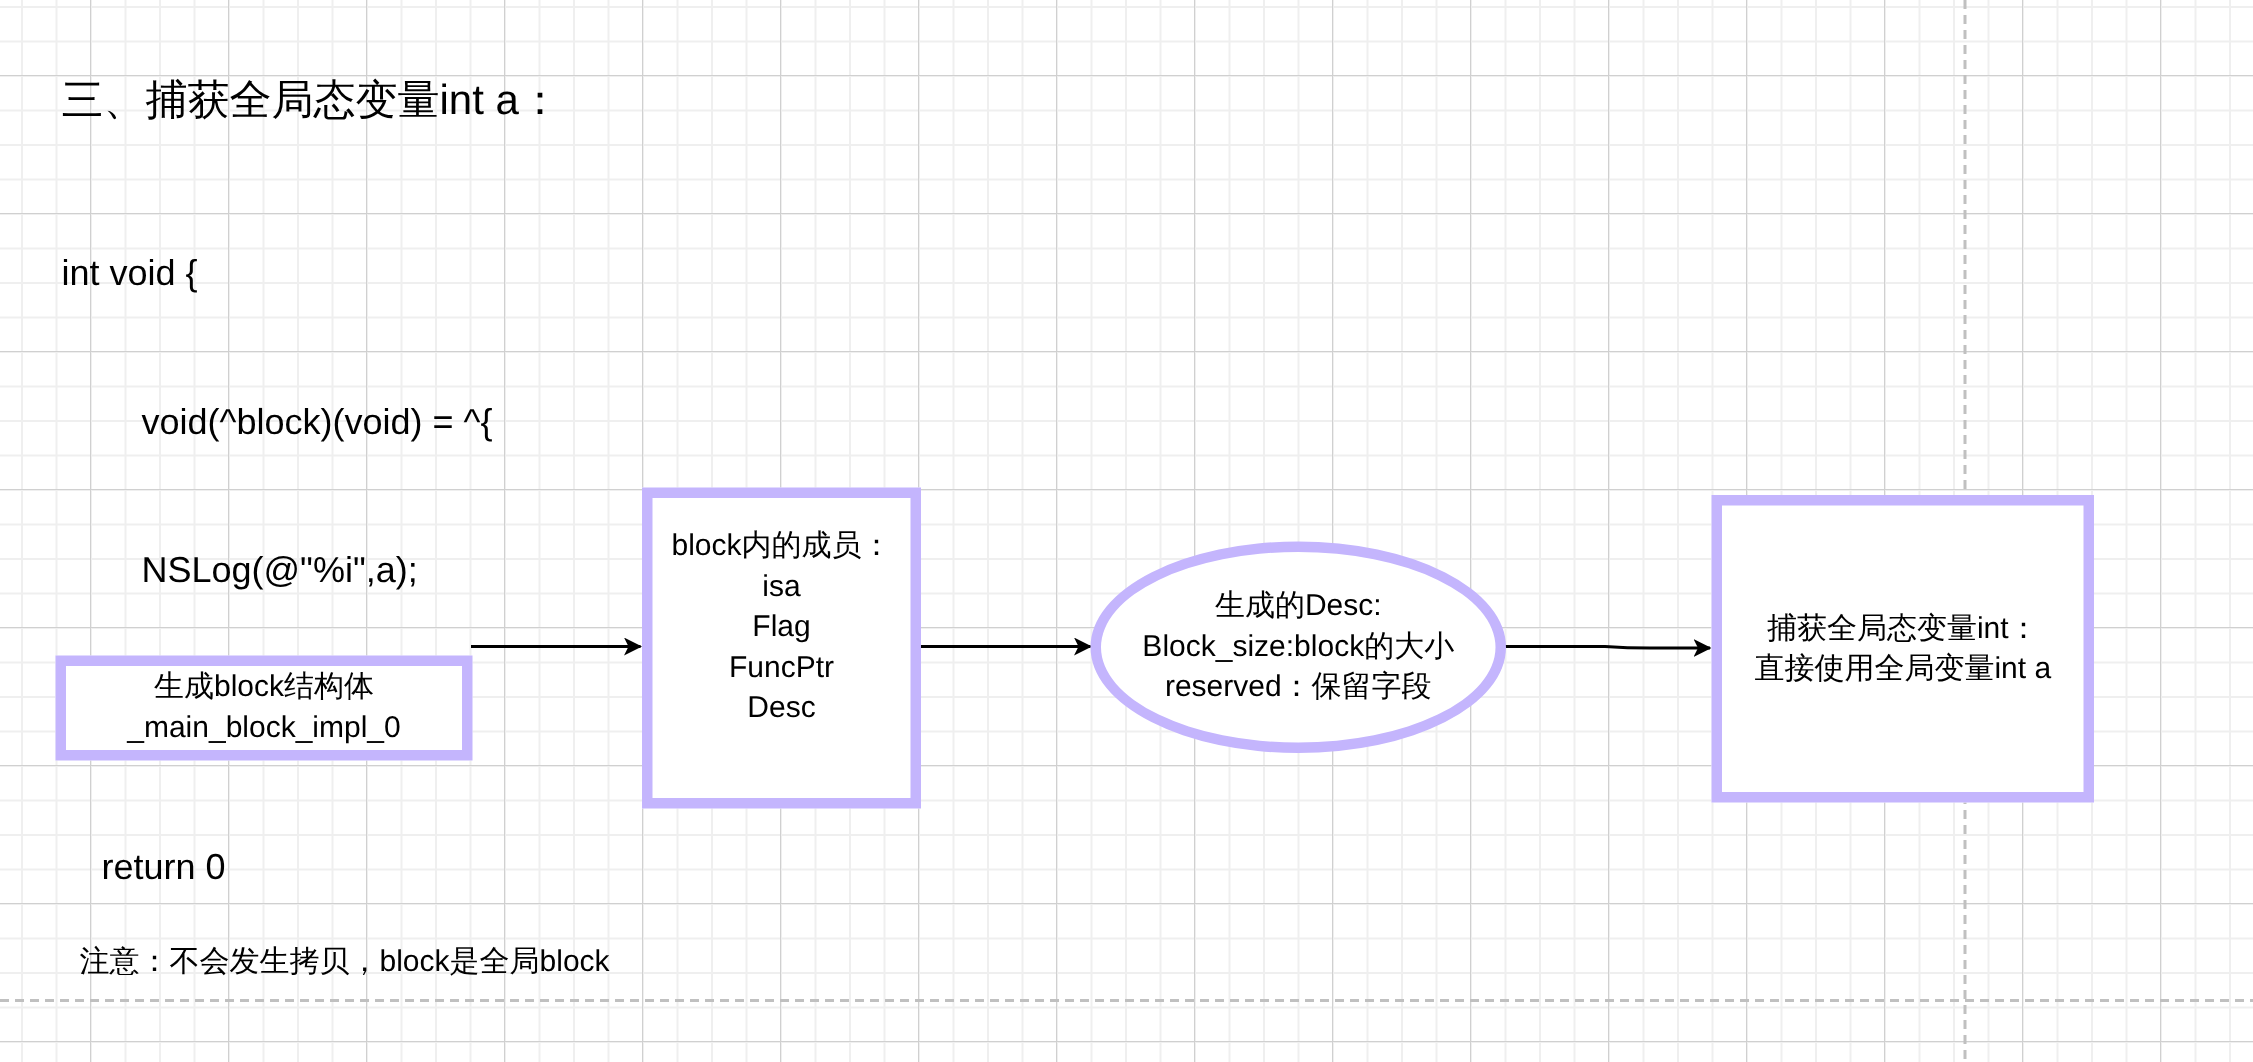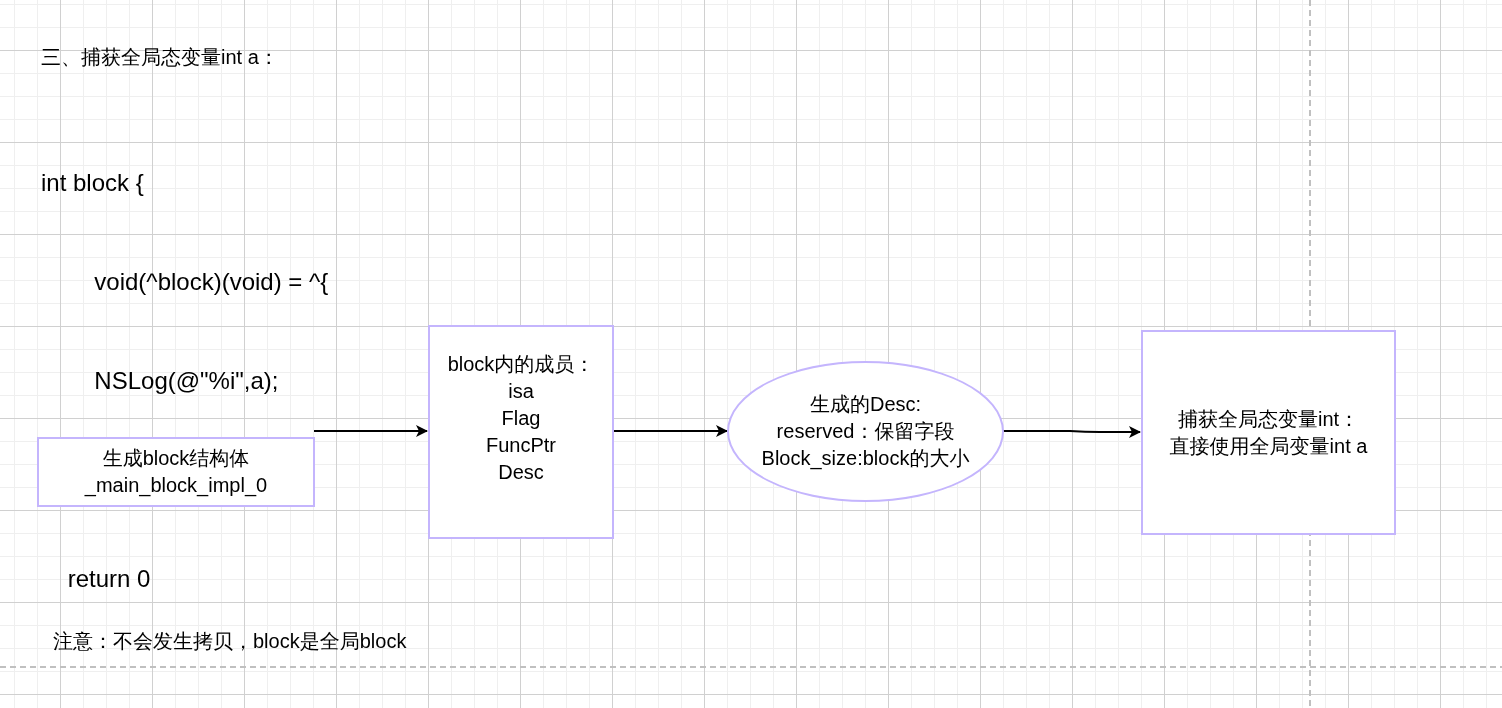--- a/index.html
+++ b/index.html
@@ -20,47 +20,47 @@
       position: absolute; left: 1309px; top: 0; width: 2px; height: 708px;
       background-image: linear-gradient(to bottom, #c0c0c0 60%, transparent 60%);
       background-size: 2px 10px;
     }
     .dash-h {
       position: absolute; left: 0; top: 666px; width: 1502px; height: 2px;
       background-image: linear-gradient(to right, #c0c0c0 60%, transparent 60%);
       background-size: 10px 2px;
     }
     .heading {
-      position: absolute; left: 41px; top: 42px; font-size: 20px; line-height: 30px; white-space: pre;
+      position: absolute; left: 41px; top: 52px; font-size: 28px; line-height: 30px; white-space: pre;
     }
     .code {
       position: absolute; left: 41px; top: 100px; font-size: 24px; line-height: 33px; white-space: pre;
     }
     .code .line { display: block; height: 33px; }
     svg.edges { position: absolute; left: 0; top: 0; }
     .node {
       position: absolute; box-sizing: border-box; background: #fff;
-      border: 2px solid #c4b5fd;
+      border: 7px solid #c4b5fd;
       display: flex; flex-direction: column; align-items: center; justify-content: center;
       text-align: center; font-size: 20px; line-height: 27px;
     }
     .node.ellipse { border-radius: 50%; }
     .node span { display: block; white-space: pre; }
     .note { position: absolute; left: 53px; top: 628px; font-size: 20px; line-height: 26px; white-space: pre; }
   </style>
 </head>
 <body>
 
 <div class="dash-v"></div>
 <div class="dash-h"></div>
 
 <div class="heading">三、捕获全局态变量int a：</div>
 
 <div class="code">
-  <span class="line">int block {</span>
+  <span class="line">int void {</span>
   <span class="line">        void(^block)(void) = ^{</span>
   <span class="line">        NSLog(@"%i",a);</span>
   <span class="line">        }</span>
   <span class="line">    return 0</span>
   
 </div>
 
 <svg class="edges" width="1502" height="708">
   <defs>
     <marker id="arrow" markerWidth="12" markerHeight="12" refX="11" refY="6" orient="auto" markerUnits="userSpaceOnUse">
@@ -81,22 +81,22 @@
   <span>block内的成员：</span>
   <span>isa</span>
   <span>Flag</span>
   <span>FuncPtr</span>
   <span>Desc</span>
   <span style="height:27px;"></span>
 </div>
 
 <div class="node ellipse" style="left:727px; top:361px; width:277px; height:141px;">
   <span>生成的Desc:</span>
+  <span>Block_size:block的大小</span>
   <span>reserved：保留字段</span>
-  <span>Block_size:block的大小</span>
 </div>
 
 <div class="node" style="left:1141px; top:330px; width:255px; height:205px;">
   <span>捕获全局态变量int：</span>
   <span>直接使用全局变量int a</span>
 </div>
 
 <div class="note">注意：不会发生拷贝，block是全局block</div>
 
 </body></html>

